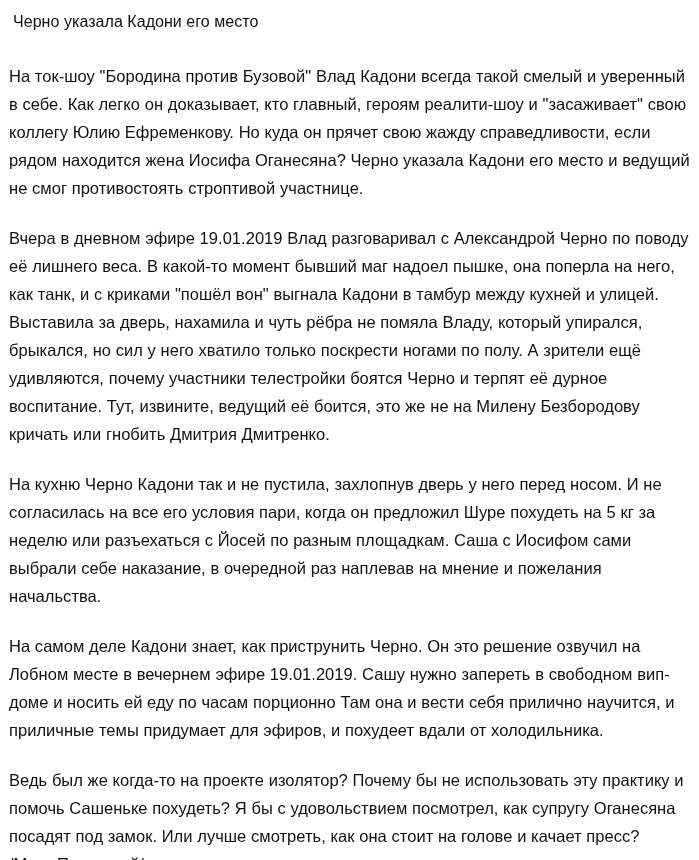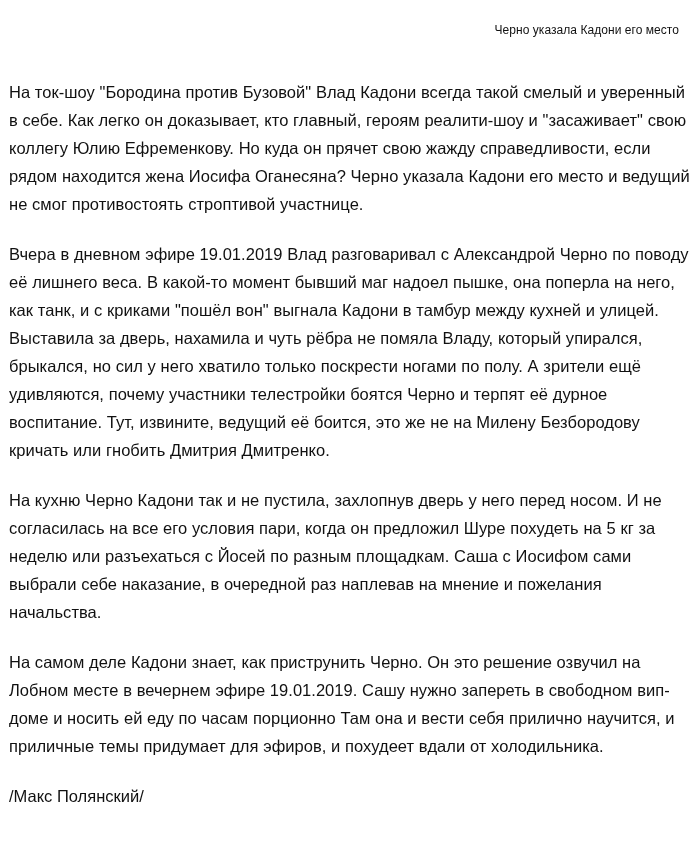--- a/index.html
+++ b/index.html
@@ -19,29 +19,28 @@
 
   .page {
     box-sizing: border-box;
     width: 699px;
     min-height: 860px;
     padding: 4px 8px 0 9px;
     background: #ffffff;
   }
 
   .article-title {
-    font-size: 12px;
+    font-size: 16px;
     line-height: 28px;
     font-weight: 400;
     color: #111111;
-    margin: 12px;
+    margin: 4px;
     padding: 0;
     letter-spacing: 0.05px;
     white-space: nowrap;
-    text-align: right;
   }
 
   .body-text {
     margin: 0;
     padding: 0;
   }
 
   .para {
     font-size: 16.5px;
     line-height: 28px;
@@ -89,17 +88,18 @@
     <div class="spacer"></div>
 
     <p class="para">На кухню Черно Кадони так и не пустила, захлопнув дверь у него перед носом. И не согласилась на все его условия пари, когда он предложил Шуре похудеть на 5 кг за неделю или разъехаться с Йосей по разным площадкам. Саша с Иосифом сами выбрали себе наказание, в очередной раз наплевав на мнение и пожелания начальства.</p>
 
     <div class="spacer"></div>
 
     <p class="para">На самом деле Кадони знает, как приструнить Черно. Он это решение озвучил на Лобном месте в вечернем эфире 19.01.2019. Сашу нужно запереть в свободном вип-доме и носить ей еду по часам порционно Там она и вести себя прилично научится, и приличные темы придумает для эфиров, и похудеет вдали от холодильника.</p>
 
     <div class="spacer"></div>
 
+    <p class="para">Ведь был же когда-то на проекте изолятор? Почему бы не использовать эту практику и помочь Сашеньке похудеть? Я бы с удовольствием посмотрел, как супругу Оганесяна посадят под замок. Или лучше смотреть, как она стоит на голове и качает пресс?</p>
 
     <p class="signature">/Макс Полянский/</p>
 
   </div>
 </div>
 
 </body></html>

